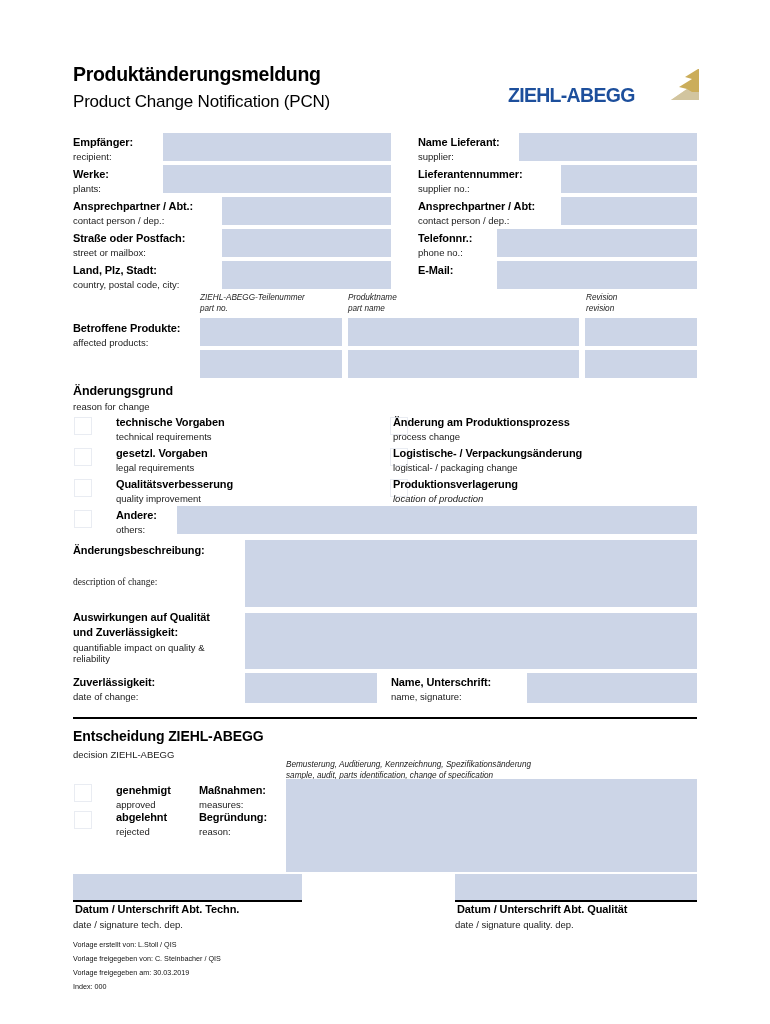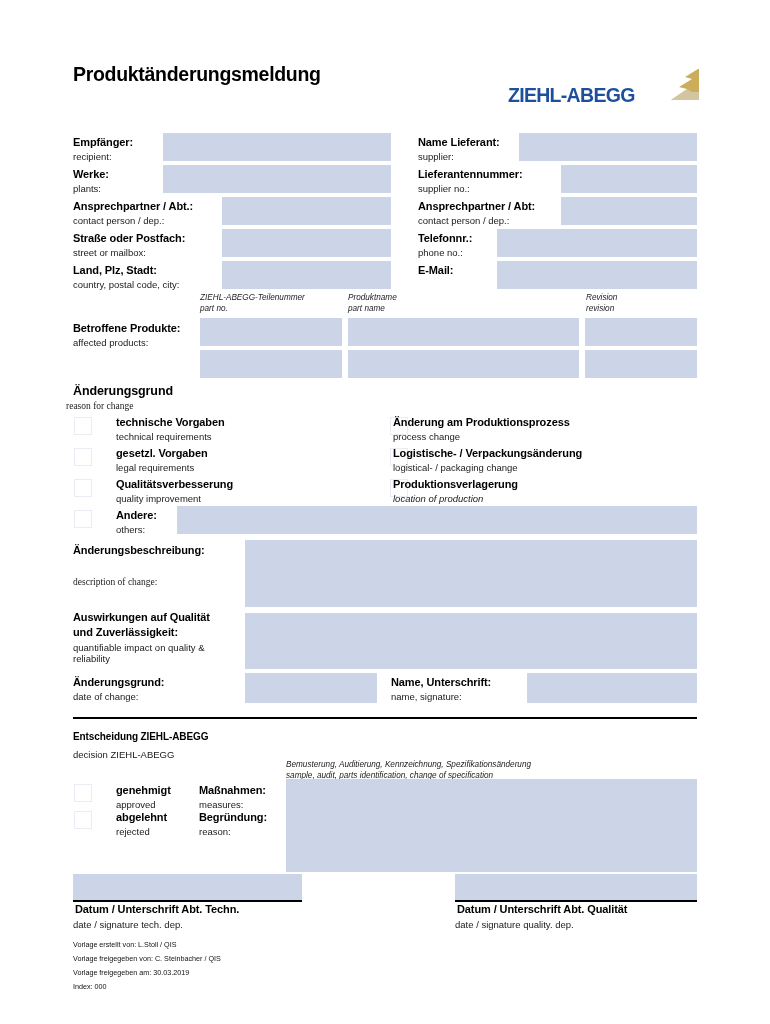--- a/index.html
+++ b/index.html
@@ -33,20 +33,21 @@
 
   
   .foot{font-size:7.2px;line-height:10.5px;color:#111;white-space:nowrap;}
 </style>
 </head>
 <body>
 
 <div class="page">
 
   <div class="abs de" id="title-de">Produktänderungsmeldung</div>
+  <div class="abs" id="title-en">Product Change Notification (PCN)</div>
 
   <div class="abs" id="logo">
     <span id="logo-text">ZIEHL-ABEGG</span>
   </div>
   <div id="logo-mark">
     <svg viewBox="0 0 32 34" width="32" height="34" aria-hidden="true">
       <polygon points="30,1 17,9 24,11 11,19 19,21 3,32 31,32 31,1" fill="#cbad5a"></polygon>
       <polygon points="31,32 3,32 19,21 24,24 31,24" fill="#d9d9d9" opacity="0.55"></polygon>
     </svg>
   </div>
@@ -111,21 +112,21 @@
     <div class="abs field" style="left:348px; top:318px; width:231px; height:28px;"></div>
     <div class="abs field" style="left:585px; top:318px; width:112px; height:28px;"></div>
 
     <div class="abs field" style="left:200px; top:350px; width:142px; height:28px;"></div>
     <div class="abs field" style="left:348px; top:350px; width:231px; height:28px;"></div>
     <div class="abs field" style="left:585px; top:350px; width:112px; height:28px;"></div>
   </div>
 
   <div class="abs">
     <div class="abs de" style="left:73px; top:385px; font-size:12.5px;">Änderungsgrund</div>
-    <div class="abs en" style="left:66px; top:401px;font-family:Liberation Serif, serif;">reason for change</div>
+    <div class="abs en" style="left:73px; top:401px;">reason for change</div>
 
     <div class="abs chk" style="left:74px;  top:417px; width:16px; height:16px;"></div>
     <div class="abs de" style="left:116px; top:416px;">technische Vorgaben</div>
     <div class="abs en" style="left:116px; top:431px;">technical requirements</div>
 
     <div class="abs chk" style="left:74px;  top:448px; width:16px; height:16px;"></div>
     <div class="abs de" style="left:116px; top:447px;">gesetzl. Vorgaben</div>
     <div class="abs en" style="left:116px; top:462px;">legal requirements</div>
 
     <div class="abs chk" style="left:74px;  top:479px; width:16px; height:16px;"></div>
@@ -158,33 +159,33 @@
 
   <div class="abs">
     <div class="abs de" style="left:73px; top:611px;">Auswirkungen auf Qualität</div>
     <div class="abs de" style="left:73px; top:626px;">und Zuverlässigkeit:</div>
     <div class="abs en" style="left:73px; top:642px;">quantifiable impact on quality &amp;</div>
     <div class="abs en" style="left:73px; top:653px;">reliability</div>
     <div class="abs field" style="left:245px; top:613px; width:452px; height:56px;"></div>
   </div>
 
   <div class="abs">
-    <div class="abs de" style="left:73px; top:676px;">Änderungsgrund:</div>
+    <div class="abs de" style="left:73px; top:676px;">Zuverlässigkeit:</div>
     <div class="abs en" style="left:73px; top:691px;">date of change:</div>
     <div class="abs field" style="left:245px; top:673px; width:132px; height:30px;"></div>
 
     <div class="abs de" style="left:391px; top:676px;">Name, Unterschrift:</div>
     <div class="abs en" style="left:391px; top:691px;">name, signature:</div>
     <div class="abs field" style="left:527px; top:673px; width:170px; height:30px;"></div>
   </div>
 
   <div class="abs rule" style="left:73px; top:717px; width:624px; height:2px;"></div>
 
   <div class="abs">
-    <div class="abs de" style="left:73px; top:730px; font-size:10px;">Entscheidung ZIEHL-ABEGG</div>
+    <div class="abs de" style="left:73px; top:730px; font-size:14px;">Entscheidung ZIEHL-ABEGG</div>
     <div class="abs en" style="left:73px; top:749px;">decision ZIEHL-ABEGG</div>
 
     <div class="abs hdr-it" style="left:286px; top:760px;">Bemusterung, Auditierung, Kennzeichnung, Spezifikationsänderung</div>
     <div class="abs hdr-it" style="left:286px; top:771px;">sample, audit, parts identification, change of specification</div>
 
     <div class="abs chk" style="left:74px;  top:784px; width:16px; height:16px;"></div>
     <div class="abs de" style="left:116px; top:784px;">genehmigt</div>
     <div class="abs en" style="left:116px; top:799px;">approved</div>
 
     <div class="abs chk" style="left:74px;  top:811px; width:16px; height:16px;"></div>

